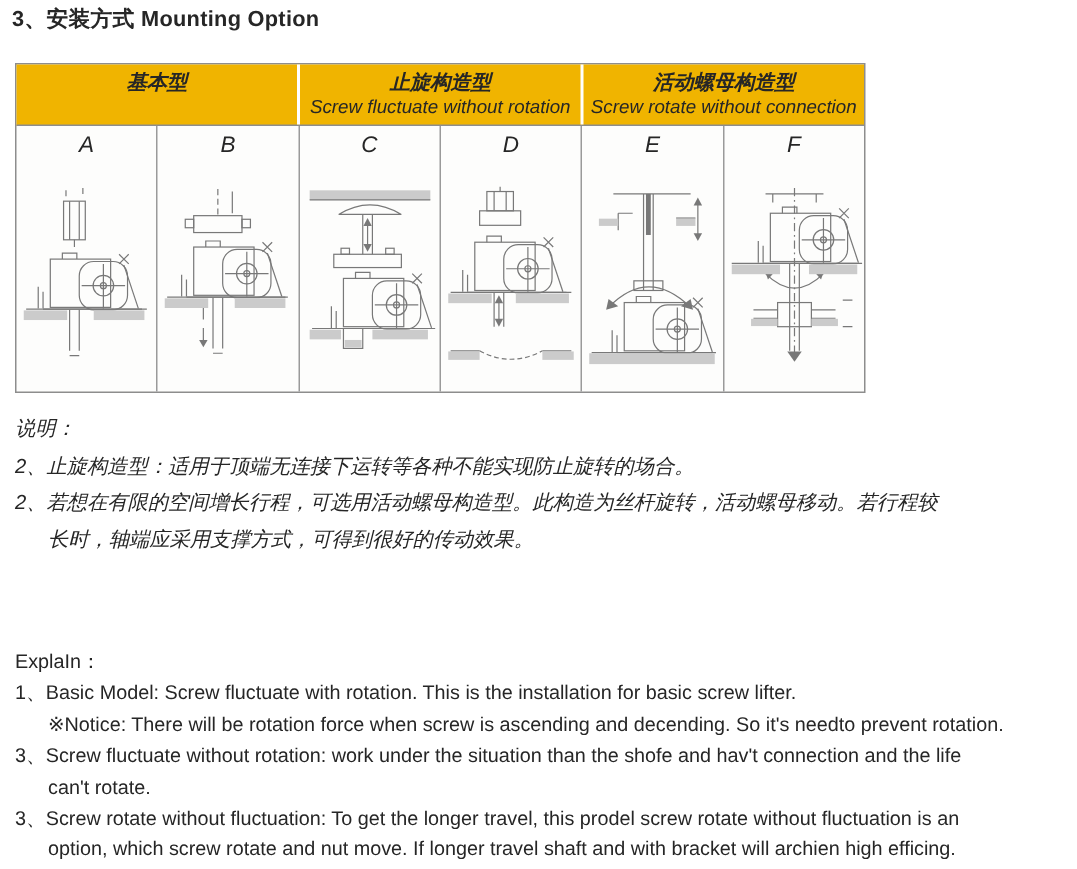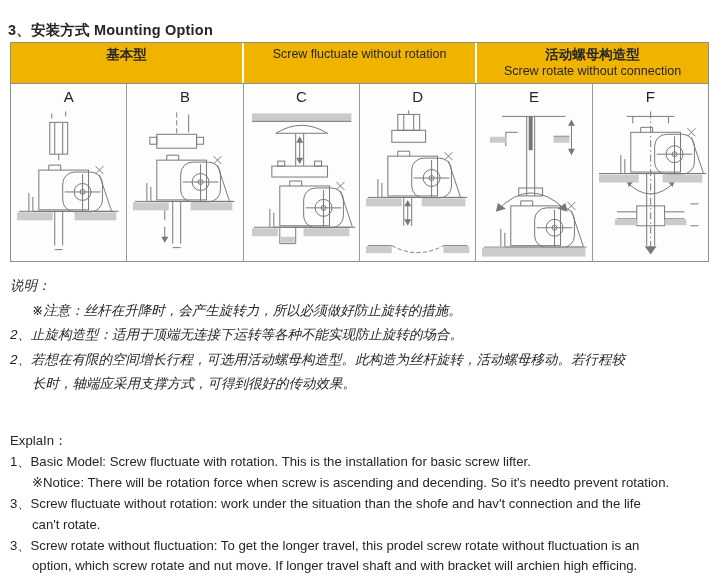--- a/index.html
+++ b/index.html
@@ -9,25 +9,25 @@
     --diagram-shade:#cbcbcb;
     --text:#262626;
   }
   *{box-sizing:border-box;}
   html,body{margin:0;padding:0;}
   body{
     width:718px;height:579px;background:#ffffff;position:relative;overflow:hidden;
     font-family:"Liberation Sans","DejaVu Sans",sans-serif;color:var(--text);
   }
   .page-title{
-    position:absolute;left:8px;top:21px;font-size:14.5px;font-weight:bold;letter-spacing:.2px;
+    position:absolute;left:8px;top:3px;font-size:14.5px;font-weight:bold;letter-spacing:.2px;
   }
   .mount-table{
-    position:absolute;left:10px;top:42px;width:699px;
-    border:1px solid var(--table-border);background:#fdfdfc;
+    position:absolute;left:10px;top:42px;width:567px;
+    border:1px solid var(--table-border);background:#fdfdfc;font-style:italic;
   }
   .thead{display:flex;background:var(--header-yellow);border-bottom:1px solid var(--table-border);}
   .hcell{flex:1;text-align:center;padding:3px 2px 4px;}
   .hcell + .hcell{border-left:2px solid #ffffff;}
   .hcell .cn{font-size:13.5px;font-weight:bold;line-height:17px;}
   .hcell .en{font-size:12.5px;line-height:16px;}
   .tbody{display:flex;height:177px;}
   .cell{flex:1;position:relative;}
   .cell + .cell{border-left:1px solid #9a9a9a;}
   .letter{text-align:center;font-size:15px;padding-top:4px;height:22px;}
@@ -64,20 +64,21 @@
 <div class="page">
 
   <div class="page-title">3、安装方式 Mounting Option</div>
 
   <div class="mount-table">
     <div class="thead">
       <div class="hcell">
         <div class="cn">基本型</div>
       </div>
       <div class="hcell">
+        <div class="cn">止旋构造型</div>
         <div class="en">Screw fluctuate without rotation</div>
       </div>
       <div class="hcell">
         <div class="cn">活动螺母构造型</div>
         <div class="en">Screw rotate without connection</div>
       </div>
     </div>
 
     <div class="tbody">
 
@@ -225,21 +226,20 @@
             <rect class="shade" x="72" y="111.5" width="22" height="6"></rect>
           </svg>
         </div>
       </div>
 
     </div>
   </div>
 
   <div class="explain explain-cn">
     <div class="line">说明：</div>
-    <div class="line indent">※注意：丝杆在升降时，会产生旋转力，所以必须做好防止旋转的措施。</div>
     <div class="line">2、止旋构造型：适用于顶端无连接下运转等各种不能实现防止旋转的场合。</div>
     <div class="line">2、若想在有限的空间增长行程，可选用活动螺母构造型。此构造为丝杆旋转，活动螺母移动。若行程较</div>
     <div class="line indent">长时，轴端应采用支撑方式，可得到很好的传动效果。</div>
   </div>
 
   <div class="explain explain-en">
     <div class="line">ExplaIn：</div>
     <div class="line">1、Basic Model: Screw fluctuate with rotation. This is the installation for basic screw lifter.</div>
     <div class="line indent">※Notice: There will be rotation force when screw is ascending and decending. So it's needto prevent rotation.</div>
     <div class="line">3、Screw fluctuate without rotation: work under the situation than the shofe and hav't connection and the life</div>

